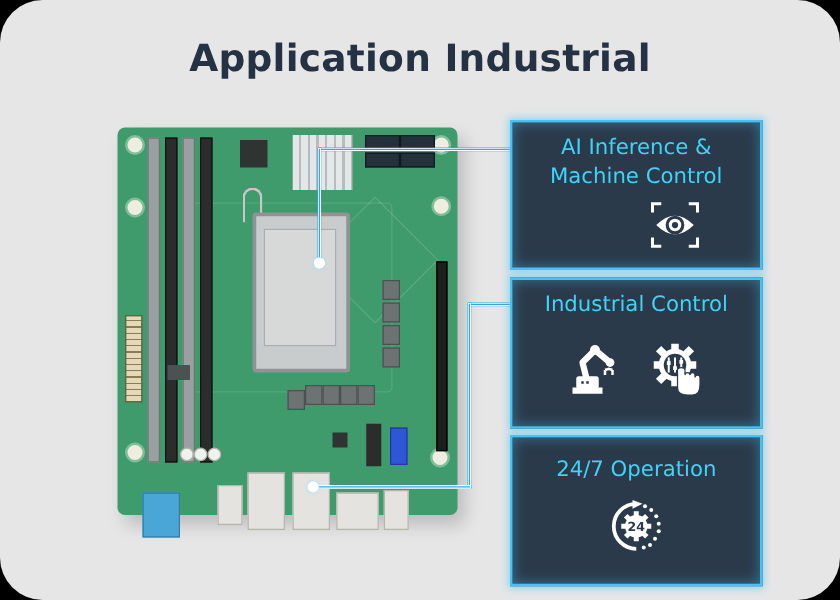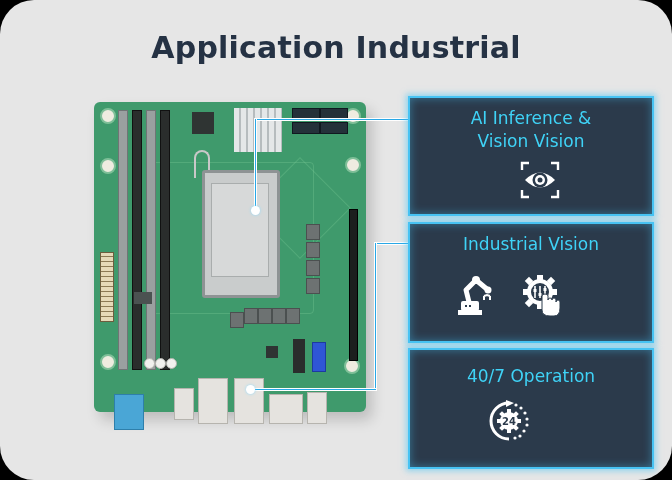--- a/index.html
+++ b/index.html
@@ -24,21 +24,21 @@
   .cap{position:absolute;width:9px;height:9px;border-radius:50%;background:#f1f1ee;border:1px solid #b5b5b0;}
   .vga{position:absolute;left:20px;top:292px;width:28px;height:34px;background:#4aa6d6;border:1px solid #2e7fab;}
   .rj{position:absolute;background:#e5e3df;border:1px solid #b6b4ae;}
   .usbblue{position:absolute;left:218px;top:240px;width:12px;height:28px;background:#2f56d6;border:1px solid #1c3aa0;}
   .m2{position:absolute;left:199px;top:237px;width:12px;height:34px;background:#2a2d2c;}
   .sata{position:absolute;height:10px;width:26px;background:#24313a;border:1px solid #101820;}
   
   .line{position:absolute;background:#2aa8e6;box-shadow:0 0 0 1px #ffffff inset;}
   .dot{position:absolute;width:9px;height:9px;border-radius:50%;background:#fff;box-shadow:0 0 3px #8fdcff;}
   
-  .box{position:absolute;left:408px;width:198px;background:#2b3a4b;border:2px solid #47c3f3;box-shadow:0 0 6px 2px rgba(71,195,243,0.55), inset 0 0 10px rgba(71,195,243,0.45);padding-left:44px;}
+  .box{position:absolute;left:408px;width:198px;background:#2b3a4b;border:2px solid #47c3f3;box-shadow:0 0 6px 2px rgba(71,195,243,0.55), inset 0 0 10px rgba(71,195,243,0.45);}
   .box .label{position:absolute;left:0;width:100%;text-align:center;font-family:"DejaVu Sans",sans-serif;font-size:17px;line-height:24px;color:#3fd3f7;}
   .icon{position:absolute;}
   .icon svg{display:block;}
 </style>
 </head>
 <body>
 
 <div class="card">
 
   <div class="title">Application Industrial</div>
@@ -106,36 +106,36 @@
   <div class="dot" style="left:410px;top:115px;"></div>
 
   <div class="line" style="left:375px;top:242px;width:40px;height:3px;"></div>
   <div class="line" style="left:374px;top:242px;width:3px;height:149px;"></div>
   <div class="line" style="left:250px;top:388px;width:127px;height:3px;"></div>
   <div class="dot" style="left:246px;top:385px;"></div>
   <div class="dot" style="left:412px;top:239px;"></div>
 
   <div class="box" style="top:96px;height:116px;">
     <div class="label" style="top:8px;">AI Inference &amp;</div>
-    <div class="label" style="top:31px;">Vision Vision</div>
+    <div class="label" style="top:31px;">Machine Control</div>
     <div class="icon" style="left:110px;top:62px;">
       <svg width="40" height="40" viewBox="0 0 40 40">
         <g fill="none" stroke="#fff" stroke-width="2.4">
           <path d="M2 10 V3 H9 M31 3 H38 V10 M38 30 V37 H31 M9 37 H2 V30"></path>
         </g>
         <path d="M5 20 Q20 5 35 20 Q20 35 5 20Z" fill="#fff"></path>
         <circle cx="20" cy="20" r="7.5" fill="#2b3a4b"></circle>
         <circle cx="20" cy="20" r="5" fill="#fff"></circle>
         <circle cx="20" cy="20" r="2.5" fill="#2b3a4b"></circle>
       </svg>
     </div>
   </div>
 
   <div class="box" style="top:222px;height:117px;">
-    <div class="label" style="top:8px;">Industrial Vision</div>
+    <div class="label" style="top:8px;">Industrial Control</div>
     <div class="icon" style="left:44px;top:50px;">
       <svg width="44" height="44" viewBox="0 0 44 44">
         <rect x="4" y="36" width="24" height="5" fill="#fff"></rect>
         <rect x="7" y="27" width="18" height="10" rx="2" fill="#fff"></rect>
         <path d="M15 28 L12 16 L22 6 L34 16" fill="none" stroke="#fff" stroke-width="5" stroke-linecap="round" stroke-linejoin="round"></path>
         <circle cx="22" cy="6" r="4" fill="#fff"></circle>
         <circle cx="34" cy="16" r="3.5" fill="#fff"></circle>
         <path d="M30 22 L33 21 L36 22 M30 22 V26 M36 22 V26" fill="none" stroke="#fff" stroke-width="2"></path>
         <rect x="11" y="31" width="2" height="2" fill="#2b3a4b"></rect>
           <rect x="15" y="31" width="2" height="2" fill="#2b3a4b"></rect>
@@ -161,21 +161,21 @@
             <rect x="13.5" y="15" width="3" height="3"></rect>
             <rect x="18.5" y="19" width="3" height="3"></rect>
             <rect x="23.5" y="14" width="3" height="3"></rect>
           </g>
         <path d="M22 22 V36 Q22 42 30 42 H34 Q40 42 40 34 V28 Q40 26 38 26 Q36 26 36 28 V26 Q36 24 34 24 Q32 24 32 26 Q32 24 30 24 Q28 24 28 26 V22 Q28 20 25 20 Q22 20 22 22Z" fill="#fff" stroke="#2b3a4b" stroke-width="1"></path>
       </svg>
     </div>
   </div>
 
   <div class="box" style="top:348px;height:117px;">
-    <div class="label" style="top:14px;">40/7 Operation</div>
+    <div class="label" style="top:14px;">24/7 Operation</div>
     <div class="icon" style="left:76px;top:48px;">
       <svg width="46" height="46" viewBox="0 0 46 46">
         <path d="M23 5 A18 18 0 0 0 23 41" fill="none" stroke="#fff" stroke-width="3"></path>
         <path d="M20 2 L28 5 L20 9Z" fill="#fff"></path>
         <g fill="#fff">
             <circle cx="30" cy="7" r="1.6"></circle>
             <circle cx="35" cy="10" r="1.6"></circle>
             <circle cx="39" cy="15" r="1.6"></circle>
             <circle cx="41" cy="21" r="1.6"></circle>
             <circle cx="41" cy="27" r="1.6"></circle>

